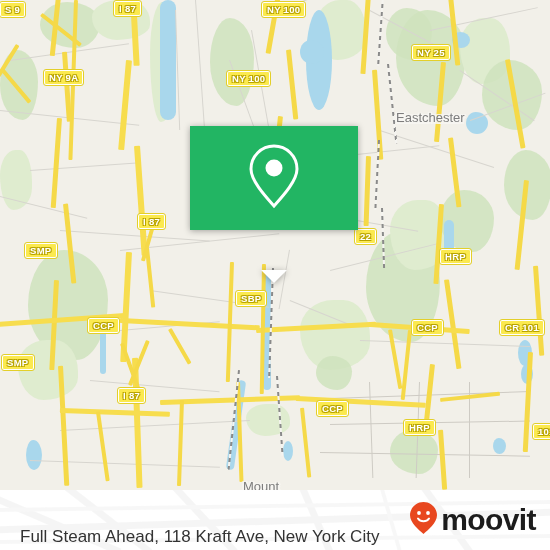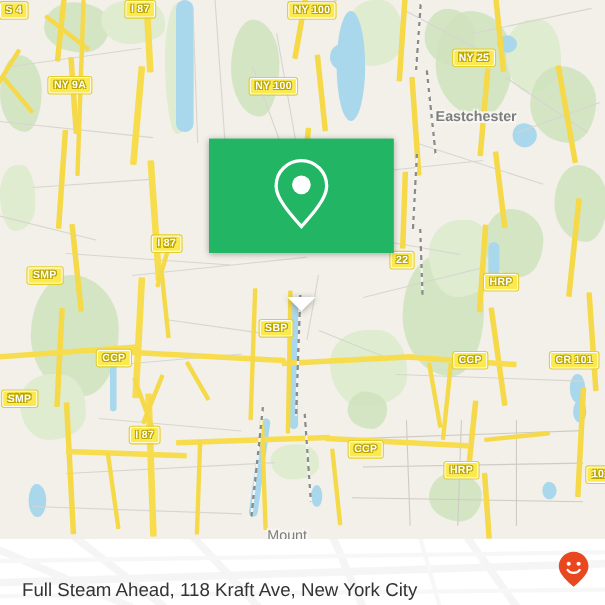--- a/index.html
+++ b/index.html
@@ -323,21 +323,21 @@
 
     <div class="rail" style="left:382px;top:-4px;height:70px;transform:rotate(4deg);"></div>
     <div class="rail" style="left:387px;top:64px;height:80px;transform:rotate(-6deg);"></div>
     <div class="rail" style="left:378px;top:140px;height:70px;transform:rotate(3deg);"></div>
     <div class="rail" style="left:381px;top:208px;height:60px;transform:rotate(-2deg);"></div>
     <div class="rail" style="left:272px;top:268px;height:110px;transform:rotate(2deg);"></div>
     <div class="rail" style="left:276px;top:376px;height:80px;transform:rotate(-4deg);"></div>
     <div class="rail" style="left:238px;top:370px;height:100px;transform:rotate(6deg);"></div>
 
     <div>
-        <div class="shield" style="left: 0px; top: 2px;">S 4</div>
+        <div class="shield" style="left: 0px; top: 2px;">S 9</div>
         <div class="shield" style="left: 114px; top: 1px;">I 87</div>
         <div class="shield" style="left: 262px; top: 2px;">NY 100</div>
         <div class="shield" style="left: 412px; top: 45px;">NY 25</div>
         <div class="shield" style="left: 44px; top: 70px;">NY 9A</div>
         <div class="shield" style="left: 227px; top: 71px;">NY 100</div>
         <div class="shield" style="left: 138px; top: 214px;">I 87</div>
         <div class="shield" style="left: 355px; top: 217px; margin-top: 12px;">22</div>
         <div class="shield" style="left: 25px; top: 243px;">SMP</div>
         <div class="shield" style="left: 440px; top: 249px;">HRP</div>
         <div class="shield" style="left: 236px; top: 291px;">SBP</div>
@@ -345,21 +345,21 @@
         <div class="shield" style="left: 412px; top: 320px;">CCP</div>
         <div class="shield" style="left: 500px; top: 320px;">CR 101</div>
         <div class="shield" style="left: 2px; top: 355px;">SMP</div>
         <div class="shield" style="left: 118px; top: 388px;">I 87</div>
         <div class="shield" style="left: 317px; top: 401px;">CCP</div>
         <div class="shield" style="left: 404px; top: 420px;">HRP</div>
         <div class="shield" style="left: 533px; top: 424px;">101</div>
       </div>
 
     <div>
-        <div class="place" style="left: 396px; top: 98px; font-weight: bold;">Eastchester</div>
+        <div class="place" style="left: 396px; top: 110px;">Eastchester</div>
         <div class="place" style="left: 243px; top: 479px;">Mount</div>
       </div>
   </div>
 
 
   <div id="popup">
     <div id="popup-head">
       <span>
         <svg width="56" height="70" viewBox="0 0 56 70" aria-hidden="true">
           <path d="M28 5 C15.3 5 5 15.3 5 28 C5 40 20 56 28 65 C36 56 51 40 51 28 C51 15.3 40.7 5 28 5 Z" fill="none" stroke="#ffffff" stroke-width="3"></path>
@@ -389,16 +389,17 @@
     <div id="footer-title">Full Steam Ahead, 118 Kraft Ave, New York City</div>
     <div id="brand">
       <span>
         <svg width="29" height="34" viewBox="0 0 29 34" aria-hidden="true">
           <path d="M14.5 1 C7 1 1 7 1 14.3 C1 22 10 29 14.5 33 C19 29 28 22 28 14.3 C28 7 22 1 14.5 1 Z" fill="#e8471f"></path>
           <circle cx="10" cy="12" r="1.9" fill="#ffffff"></circle>
           <circle cx="19" cy="12" r="1.9" fill="#ffffff"></circle>
           <path d="M9 17.5 C11.5 21.2 17.5 21.2 20 17.5" stroke="#ffffff" stroke-width="2" fill="none" stroke-linecap="round"></path>
         </svg>
       </span>
+      <span id="brand-word">moovit</span>
     </div>
   </div>
 
 </div>
 
 </body></html>

